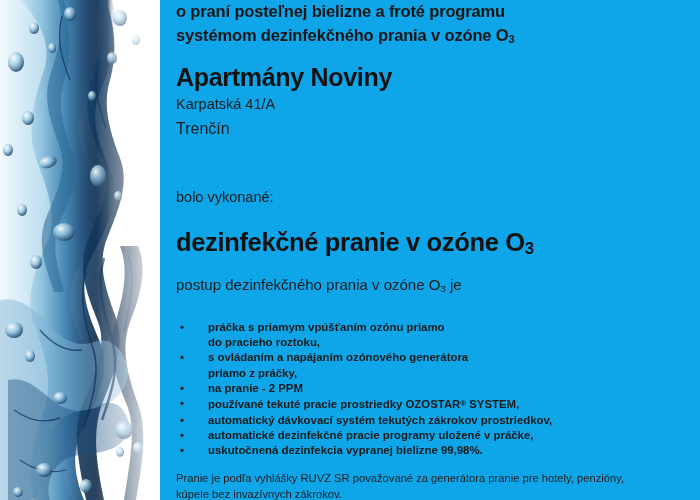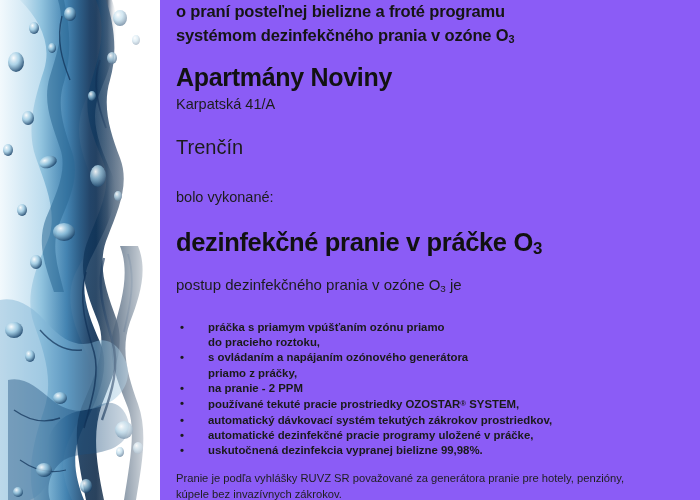--- a/index.html
+++ b/index.html
@@ -14,21 +14,21 @@
     font-family: "Liberation Sans", sans-serif;
     color: #1a1a1a;
     position: relative;
   }
 
   #page {
     position: absolute;
     left: 0; top: 0;
     width: 700px;
     height: 500px;
-    background: #8b5cf6;
+    background: #0ea5e9;
     overflow: hidden;
   }
 
   
   #water-graphic {
     position: absolute;
     left: 0;
     top: 0;
     width: 160px;
     height: 500px;
@@ -70,24 +70,23 @@
     left: 0;
     top: 96px;
     font-size: 14.5px;
     color: #1c1c1c;
     white-space: nowrap;
   }
   #company-city {
     position: absolute;
     left: 0;
     top: 120px;
-    font-size: 20px;
+    font-size: 16px;
     color: #1c1c1c;
     white-space: nowrap;
-    margin-top: 16px;
   }
 
   #performed-label {
     position: absolute;
     left: 0;
     top: 189px;
     font-size: 14.5px;
     color: #1c1c1c;
     white-space: nowrap;
   }
@@ -296,21 +295,21 @@
       <div class="intro-line">o praní posteľnej bielizne a froté programu</div>
       <div class="intro-line"><span>systémom dezinfekčného prania v ozóne O</span><sub class="o3">3</sub></div>
     </div>
 
     <div id="company-name">Apartmány Noviny</div>
     <div id="company-street">Karpatská 41/A</div>
     <div id="company-city">Trenčín</div>
 
     <div id="performed-label">bolo vykonané:</div>
 
-    <div id="service-title"><span>dezinfekčné pranie v práčke O</span><sub class="o3">3</sub></div>
+    <div id="service-title"><span>dezinfekčné pranie v ozóne O</span><sub class="o3">3</sub></div>
 
     <div id="procedure-block">
       <div class="procedure-line"><span>postup dezinfekčného prania v ozóne O</span><sub class="o3">3</sub><span> je</span></div>
     </div>
 
     <div id="bullet-list">
 
       <div class="bullet-item">
         <span class="bullet-dot">•</span>
         <span class="bullet-text">práčka s priamym vpúšťaním ozónu priamo</span>

